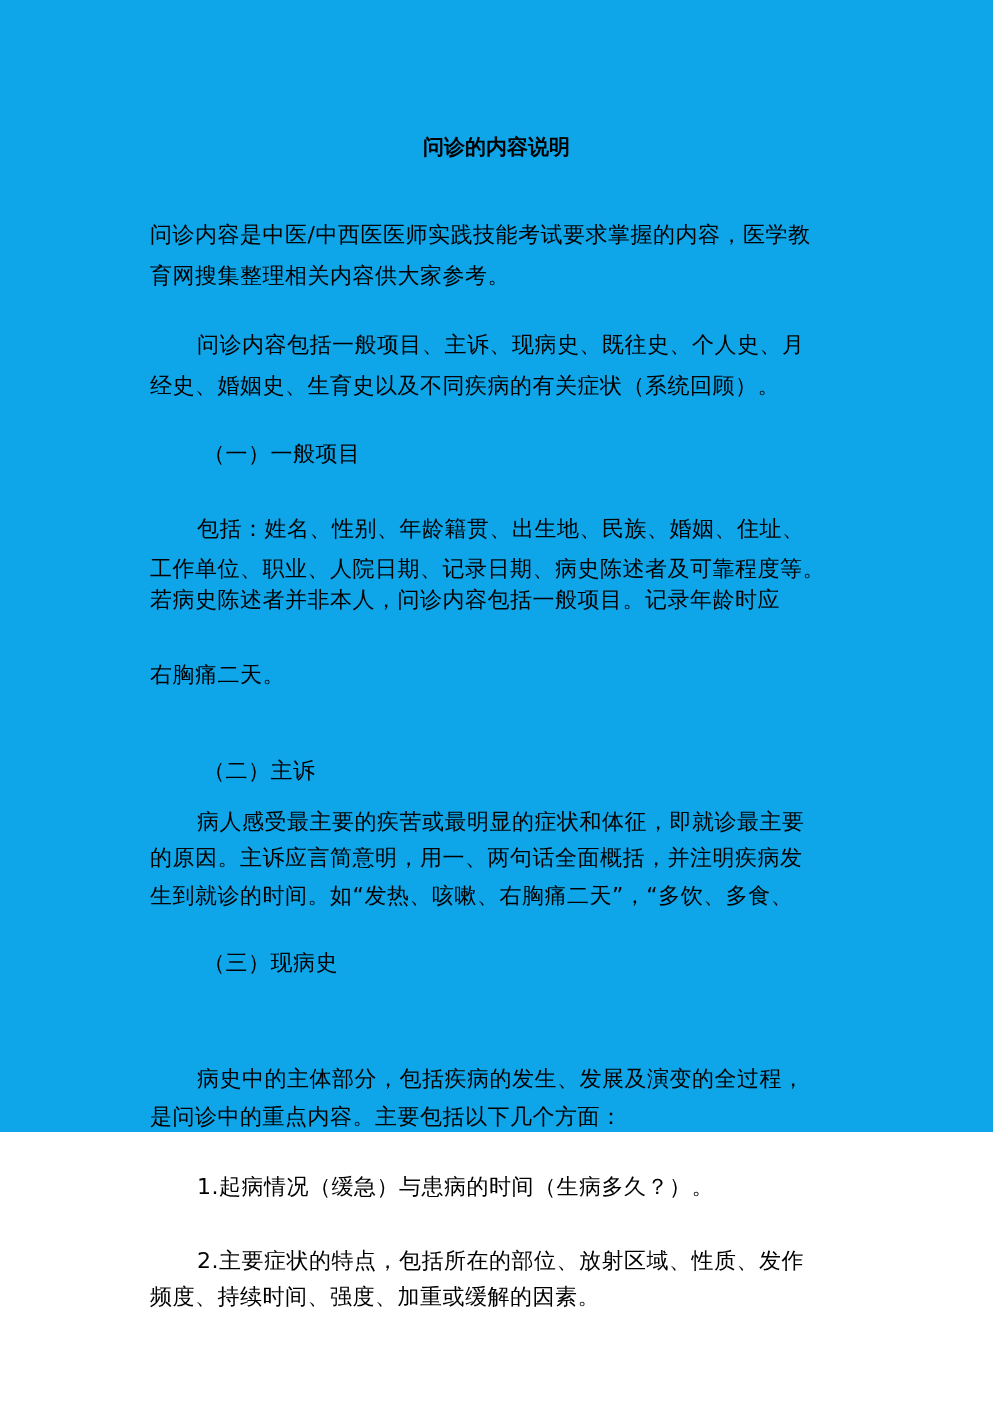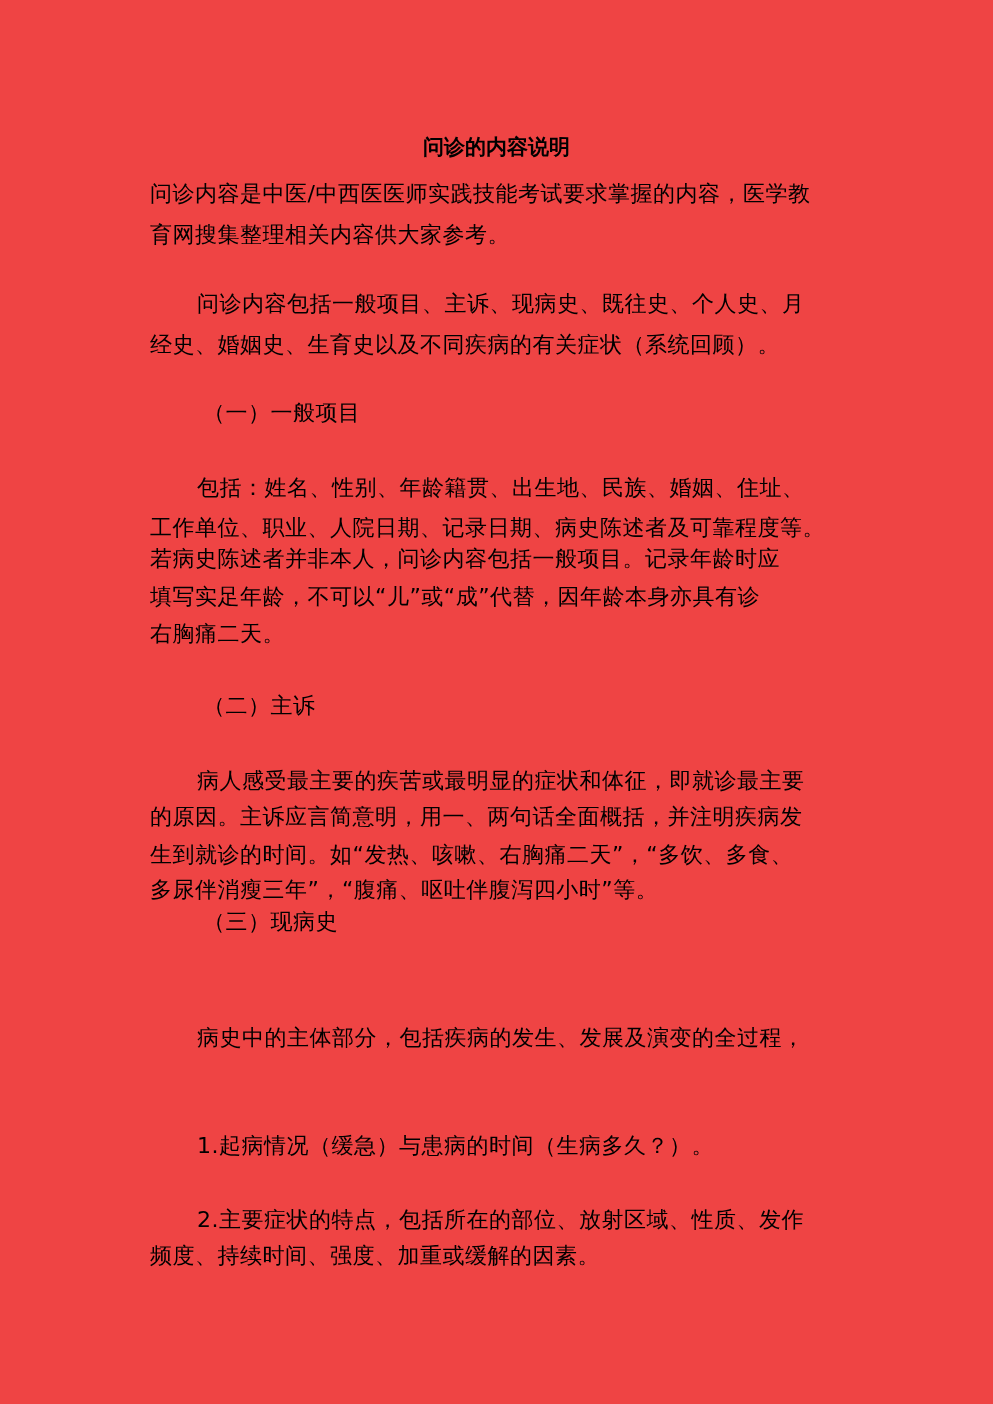--- a/index.html
+++ b/index.html
@@ -1,20 +1,20 @@
 <!DOCTYPE html>
 <html><head>
   <meta charset="utf-8">
   <style>
     html, body { margin: 0; padding: 0; background: #ffffff; }
     body { width: 993px; height: 1404px; position: relative; overflow: hidden;
            font-family: "DejaVu Sans", "Liberation Sans", sans-serif; color: #000; }
-    .page { position: absolute; left: 0; top: 0; width: 993px; height: 1404px; background: #ef4444; }
+    .page { position: absolute; left: 0; top: 0; width: 993px; height: 1132px; background: #0ea5e9; }
     .line { position: absolute; left: 150px; font-size: 22px; line-height: 28px;
-            white-space: nowrap; letter-spacing: 0.5px; }
+            white-space: nowrap; letter-spacing: 0.5px; margin-top: 41px; }
     .indent { left: 197px; }
     .heading { left: 203px; }
     .title { position: absolute; left: 0; width: 993px; text-align: center;
              top: 133px; font-size: 21px; font-weight: bold; line-height: 28px; }
   </style>
 </head>
 <body>
 
 <div class="page">
   <div class="title">问诊的内容说明</div>
@@ -23,31 +23,30 @@
   <div class="line indent" style="top:290px">问诊内容包括一般项目、主诉、现病史、既往史、个人史、月</div>
 
   <div class="line" style="top:221px">育网搜集整理相关内容供大家参考。</div>
   <div class="line" style="top:331px">经史、婚姻史、生育史以及不同疾病的有关症状（系统回顾）。</div>
 
   <div class="line heading" style="top:399px">（一）一般项目</div>
 
   <div class="line indent" style="top:474px">包括：姓名、性别、年龄籍贯、出生地、民族、婚姻、住址、</div>
   <div class="line" style="top:514px">工作单位、职业、人院日期、记录日期、病史陈述者及可靠程度等。</div>
   <div class="line" style="top:545px">若病史陈述者并非本人，问诊内容包括一般项目。记录年龄时应</div>
-  <div class="line" style="top:583px">填写实足年龄，不可以“儿”或“成”代替，因年龄本身亦具有诊</div>
   <div class="line" style="top:620px">右胸痛二天。</div>
 
-  <div class="line heading" style="top:692px">（二）主诉</div>
+  <div class="line heading" style="top:716px">（二）主诉</div>
 
   <div class="line indent" style="top:767px">病人感受最主要的疾苦或最明显的症状和体征，即就诊最主要</div>
   <div class="line" style="top:803px">的原因。主诉应言简意明，用一、两句话全面概括，并注明疾病发</div>
   <div class="line" style="top:841px">生到就诊的时间。如“发热、咳嗽、右胸痛二天”，“多饮、多食、</div>
-  <div class="line" style="top:876px">多尿伴消瘦三年”，“腹痛、呕吐伴腹泻四小时”等。</div>
 
   <div class="line heading" style="top:908px">（三）现病史</div>
 
   <div class="line indent" style="top:1024px">病史中的主体部分，包括疾病的发生、发展及演变的全过程，</div>
+  <div class="line" style="top:1062px">是问诊中的重点内容。主要包括以下几个方面：</div>
 
   <div class="line indent" style="top:1132px">1.起病情况（缓急）与患病的时间（生病多久？）。</div>
 
   <div class="line indent" style="top:1206px">2.主要症状的特点，包括所在的部位、放射区域、性质、发作</div>
   <div class="line" style="top:1242px">频度、持续时间、强度、加重或缓解的因素。</div>
 </div>
 
 </body></html>

